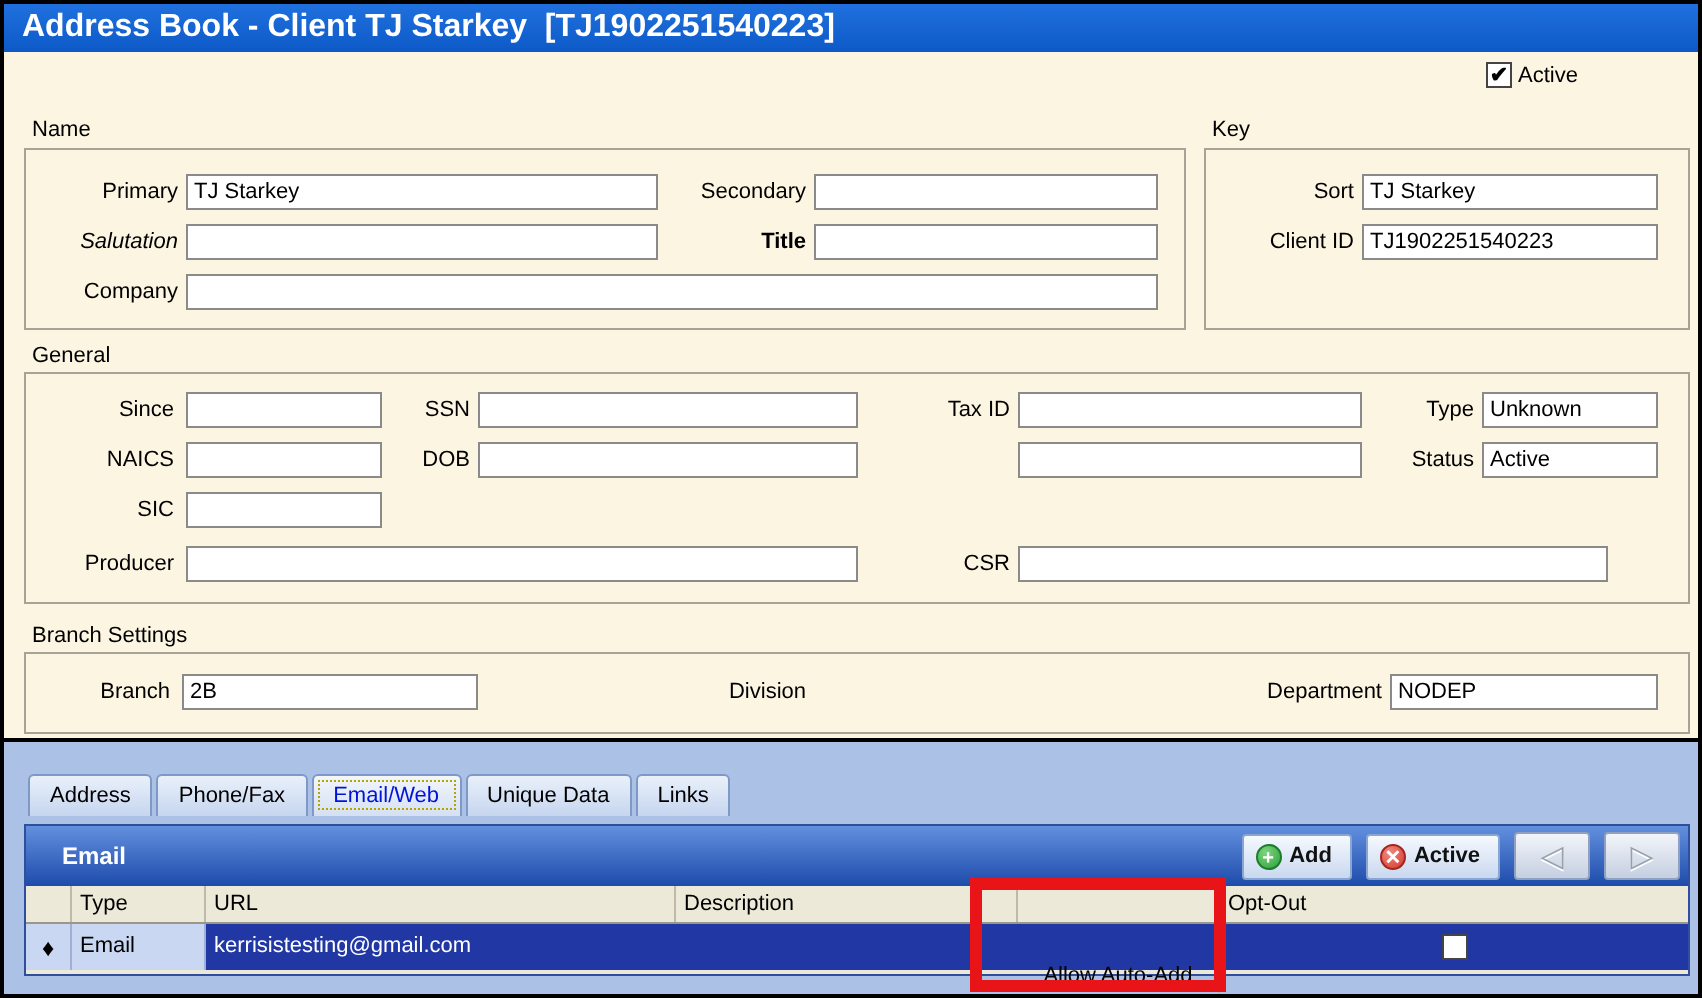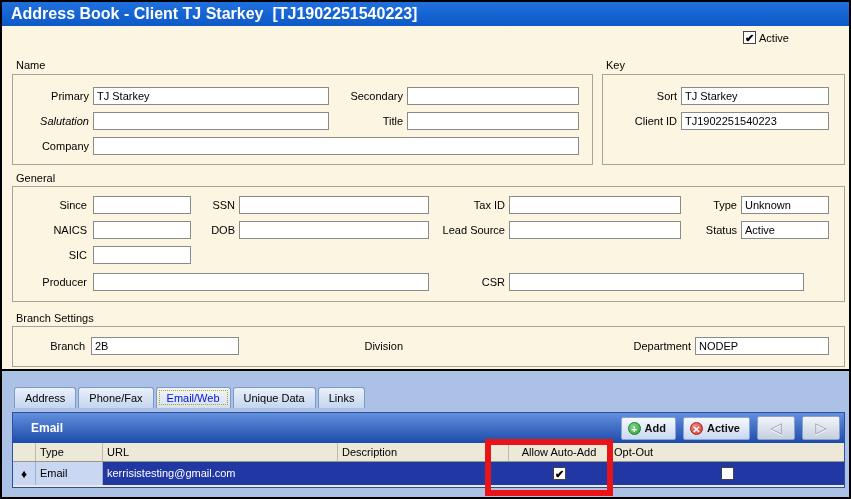--- a/index.html
+++ b/index.html
@@ -54,21 +54,21 @@
   .grid-row { display:flex; height:23px; background:#2137a4; }
   .gr-cell { height:100%; line-height:22px; padding:0 4px; overflow:hidden; white-space:nowrap; }
   .cell-light { background:#cad7f2; color:#000; border-right:1px solid #9fafd6; }
   .cell-dark  { color:#fff; }
   .cell-center { display:flex; align-items:center; justify-content:center; padding:0; }
   .marker { font-size:12px; line-height:22px; }
 
   .annotation-box { position:absolute; left:483px; top:437px; width:128px; height:57px;
                     border:6px solid #e81417; z-index:50; pointer-events:none; }
 
-  .w23 { width:23px; } .w67 { width:67px; } .w235 { width:235px; } .w171 { width:171px; } .w101 { width:101px; }
+  .w23 { width:23px; } .w67 { width:67px; } .w235 { width:235px; } .w171 { width:171px; } .w101 { width:101px;margin-top:36px; }
   .wrest { flex:1; border-right:none; }
 </style>
 </head>
 <body>
 
 <div class="window">
 
   <div class="titlebar">Address Book - Client TJ Starkey  [TJ1902251540223]</div>
 
   <div class="top-area">
@@ -79,21 +79,21 @@
     </div>
 
     <div class="grp-label" style="left:14px; top:33px;">Name</div>
     <div class="grp-box" style="left:10px; top:48px; width:581px; height:91px;">
       <div class="f-label" style="left:2px; top:12px; width:74px;">Primary</div>
       <input class="f-input" style="left: 80px; top: 12px; width: 236px;" readonly="" value="TJ Starkey">
       <div class="f-label" style="left:316px; top:12px; width:74px;">Secondary</div>
       <input class="f-input" style="left: 394px; top: 12px; width: 172px;" readonly="" value="">
       <div class="f-label" style="left:2px; top:37px; width:74px;font-style:italic;">Salutation</div>
       <input class="f-input" style="left: 80px; top: 37px; width: 236px;" readonly="" value="">
-      <div class="f-label" style="left:316px; top:37px; width:74px;">Title</div>
+      <div class="f-label" style="left:316px; top:37px; width:74px;font-weight:bold;">Title</div>
       <input class="f-input" style="left: 394px; top: 37px; width: 172px;" readonly="" value="">
       <div class="f-label" style="left:2px; top:62px; width:74px;">Company</div>
       <input class="f-input" style="left: 80px; top: 62px; width: 486px;" readonly="" value="">
     </div>
 
     <div class="grp-label" style="left:604px; top:33px;">Key</div>
     <div class="grp-box" style="left:600px; top:48px; width:243px; height:91px;">
       <div class="f-label" style="left:8px; top:12px; width:66px;">Sort</div>
       <input class="f-input" style="left: 78px; top: 12px; width: 148px;" readonly="" value="TJ Starkey">
       <div class="f-label" style="left:8px; top:37px; width:66px;">Client ID</div>
@@ -108,21 +108,20 @@
       <input class="f-input" style="left: 226px; top: 9px; width: 190px;" readonly="" value="">
       <div class="f-label" style="left:392px; top:9px; width:100px;">Tax ID</div>
       <input class="f-input" style="left: 496px; top: 9px; width: 172px;" readonly="" value="">
       <div class="f-label" style="left:640px; top:9px; width:84px;">Type</div>
       <input class="f-input" style="left: 728px; top: 9px; width: 88px;" readonly="" value="Unknown">
 
       <div class="f-label" style="left:2px; top:34px; width:72px;">NAICS</div>
       <input class="f-input" style="left: 80px; top: 34px; width: 98px;" readonly="" value="">
       <div class="f-label" style="left:150px; top:34px; width:72px;">DOB</div>
       <input class="f-input" style="left: 226px; top: 34px; width: 190px;" readonly="" value="">
-      <div class="f-label" style="left:392px; top:34px; width:100px;">Lead Source</div>
       <input class="f-input" style="left: 496px; top: 34px; width: 172px;" readonly="" value="">
       <div class="f-label" style="left:640px; top:34px; width:84px;">Status</div>
       <input class="f-input" style="left: 728px; top: 34px; width: 88px;" readonly="" value="Active">
 
       <div class="f-label" style="left:2px; top:59px; width:72px;">SIC</div>
       <input class="f-input" style="left: 80px; top: 59px; width: 98px;" readonly="" value="">
 
       <div class="f-label" style="left:2px; top:86px; width:72px;">Producer</div>
       <input class="f-input" style="left: 80px; top: 86px; width: 336px;" readonly="" value="">
       <div class="f-label" style="left:392px; top:86px; width:100px;">CSR</div>

